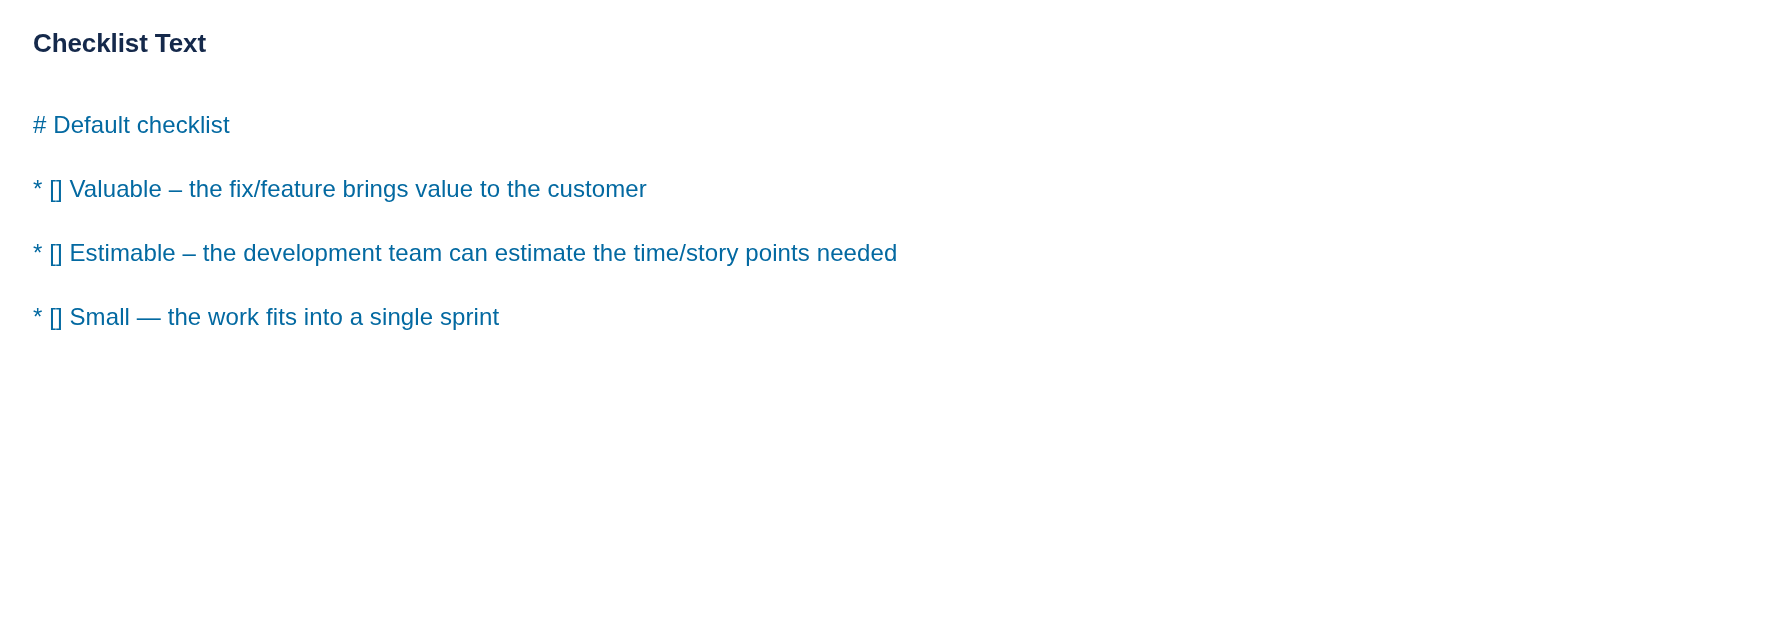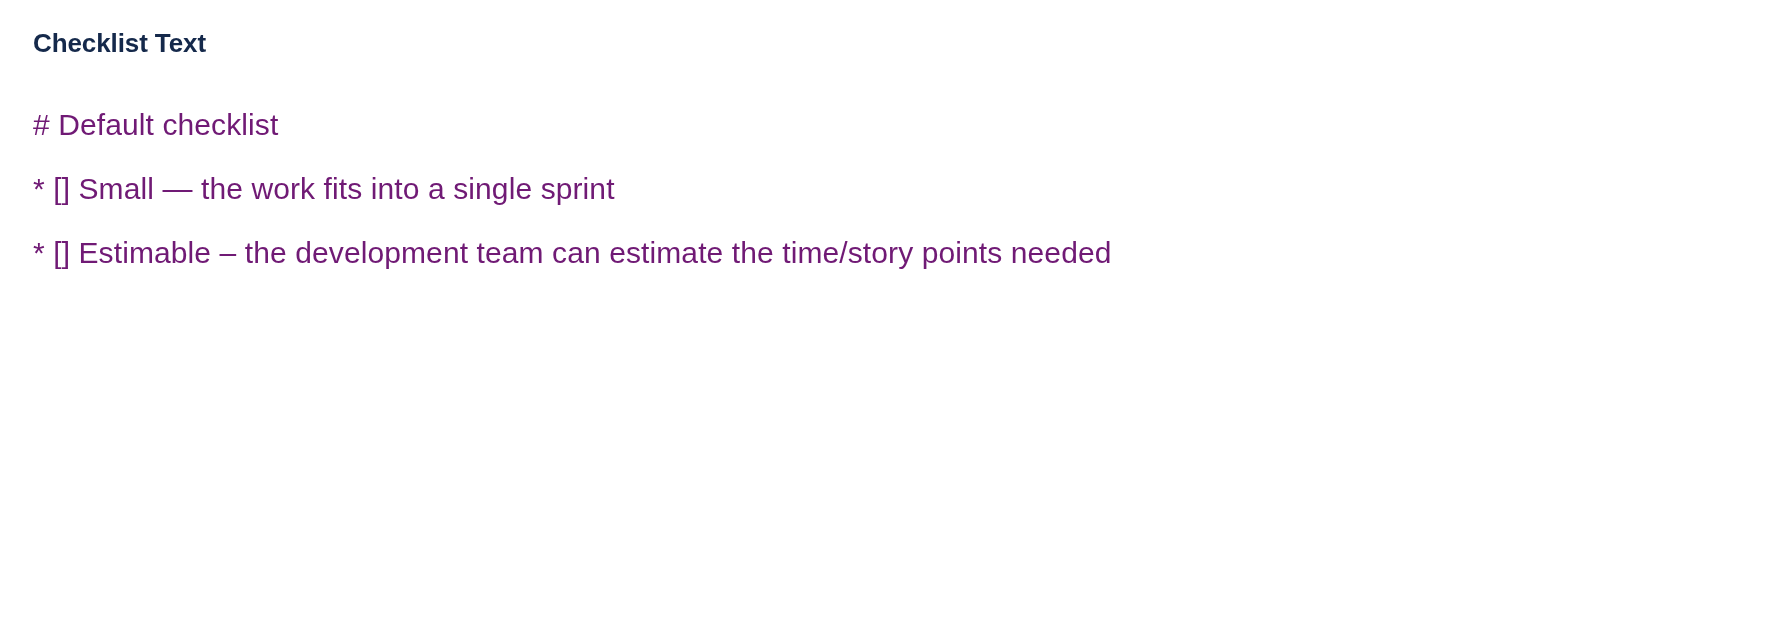--- a/index.html
+++ b/index.html
@@ -37,39 +37,40 @@
   }
 
   .checklist-body {
     position: absolute;
     left: 33px;
     top: 93px;
     right: 0;
   }
 
   .checklist-line {
-    font-size: 30px;
+    font-size: 24px;
     font-weight: 400;
     line-height: 64px;
     height: 64px;
-    color: #701a75;
+    color: #0369a1;
     white-space: pre;
     letter-spacing: 0.1px;
   }
 
   .checklist-line.heading-line {
     font-weight: 400;
   }
 </style>
 </head>
 <body>
 
 <div class="panel">
 
   <div class="panel-title">Checklist Text</div>
 
   <div class="checklist-body">
     <div class="checklist-line heading-line"># Default checklist</div>
+    <div class="checklist-line">* [] Valuable – the fix/feature brings value to the customer</div>
+    <div class="checklist-line">* [] Estimable – the development team can estimate the time/story points needed</div>
     <div class="checklist-line">* [] Small — the work fits into a single sprint</div>
-    <div class="checklist-line">* [] Estimable – the development team can estimate the time/story points needed</div>
   </div>
 
 </div>
 
 </body></html>

